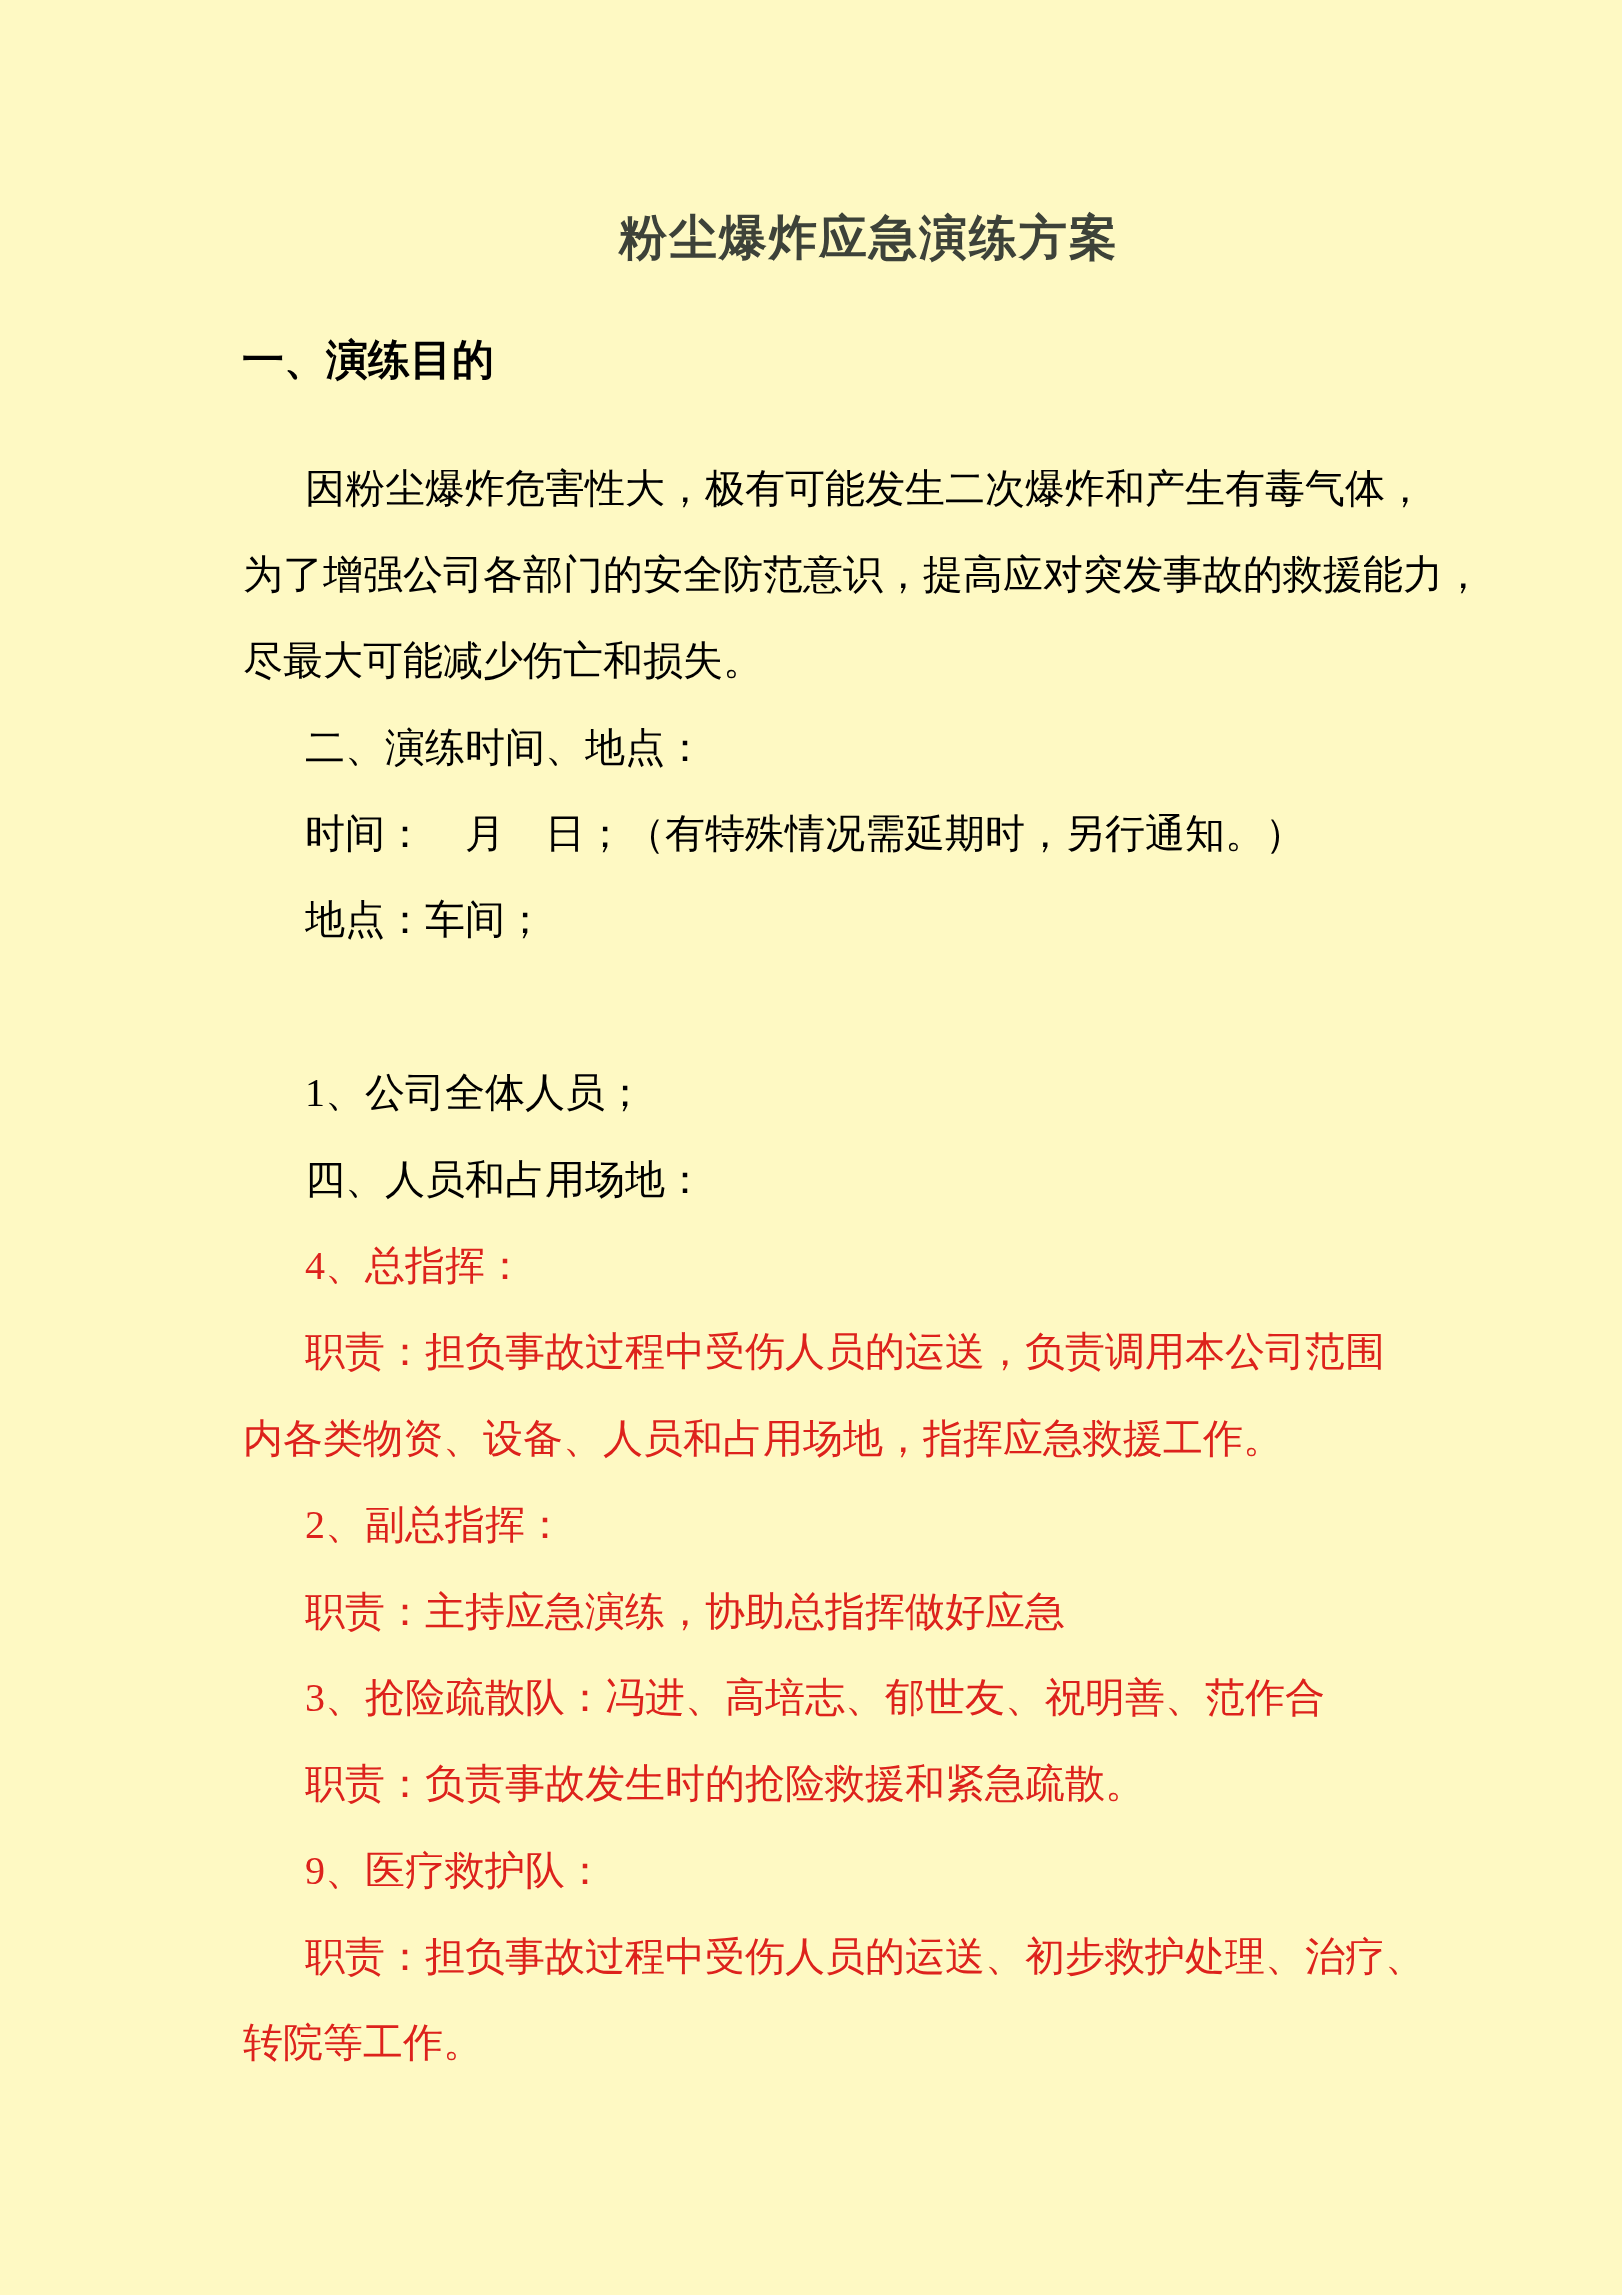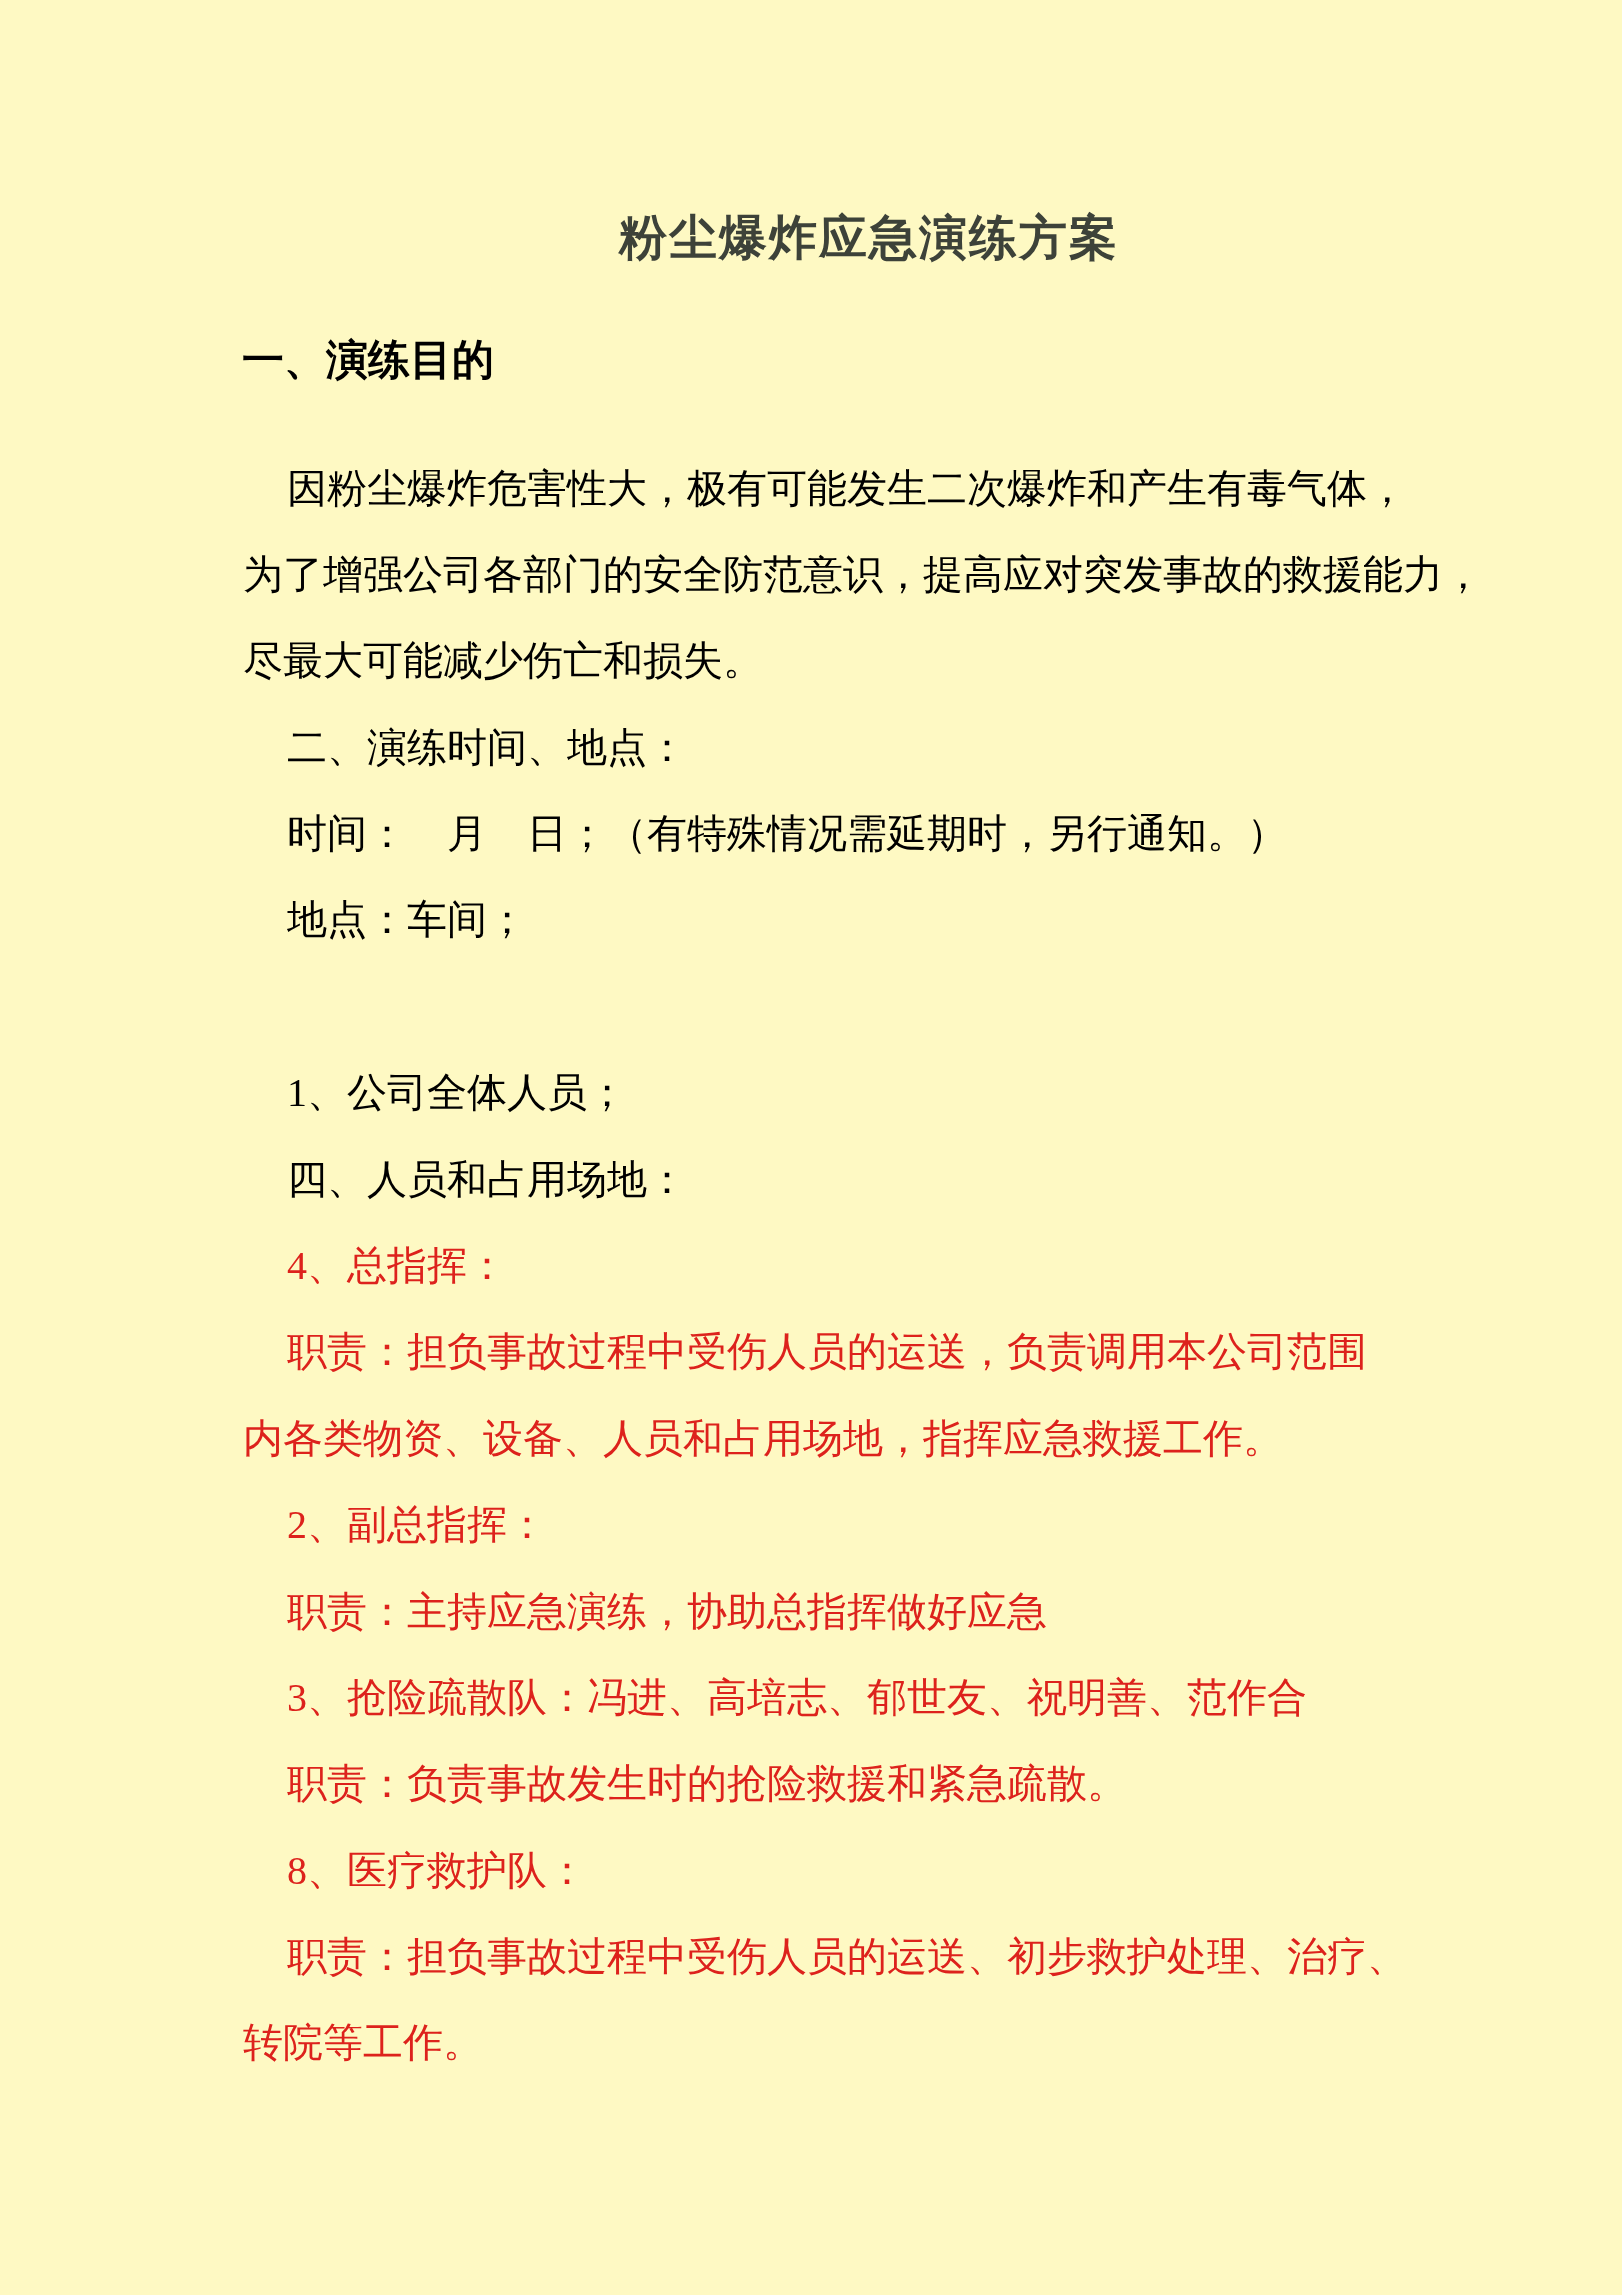--- a/index.html
+++ b/index.html
@@ -37,21 +37,21 @@
   }
   .line{
     position:absolute;
     left:243px;
     height:86px;
     line-height:86px;
     font-size:40px;
     white-space:nowrap;
     color:var(--body,#000);
   }
-  .indent{margin-left:44px;}
+  .indent{margin-left:62px;}
   .red{color:var(--red,#dd221c);}
 </style>
 </head>
 <body>
 
 <div class="page">
 
   <div class="doc-title">粉尘爆炸应急演练方案</div>
 
   <div class="doc-heading">一、演练目的</div>
@@ -64,18 +64,18 @@
   <div class="line indent" style="top:877px">地点：车间；</div>
   <div class="line indent" style="top:1050px">1、公司全体人员；</div>
   <div class="line indent" style="top:1137px">四、人员和占用场地：</div>
   <div class="line indent red" style="top:1223px">4、总指挥：</div>
   <div class="line indent red" style="top:1309px">职责：担负事故过程中受伤人员的运送，负责调用本公司范围</div>
   <div class="line red" style="top:1396px">内各类物资、设备、人员和占用场地，指挥应急救援工作。</div>
   <div class="line indent red" style="top:1482px">2、副总指挥：</div>
   <div class="line indent red" style="top:1569px">职责：主持应急演练，协助总指挥做好应急</div>
   <div class="line indent red" style="top:1655px">3、抢险疏散队：冯进、高培志、郁世友、祝明善、范作合</div>
   <div class="line indent red" style="top:1741px">职责：负责事故发生时的抢险救援和紧急疏散。</div>
-  <div class="line indent red" style="top:1828px">8、医疗救护队：</div>
+  <div class="line indent red" style="top:1828px">9、医疗救护队：</div>
   <div class="line indent red" style="top:1914px">职责：担负事故过程中受伤人员的运送、初步救护处理、治疗、</div>
   <div class="line red" style="top:2000px">转院等工作。</div>
 
 </div>
 
 
 </body></html>

